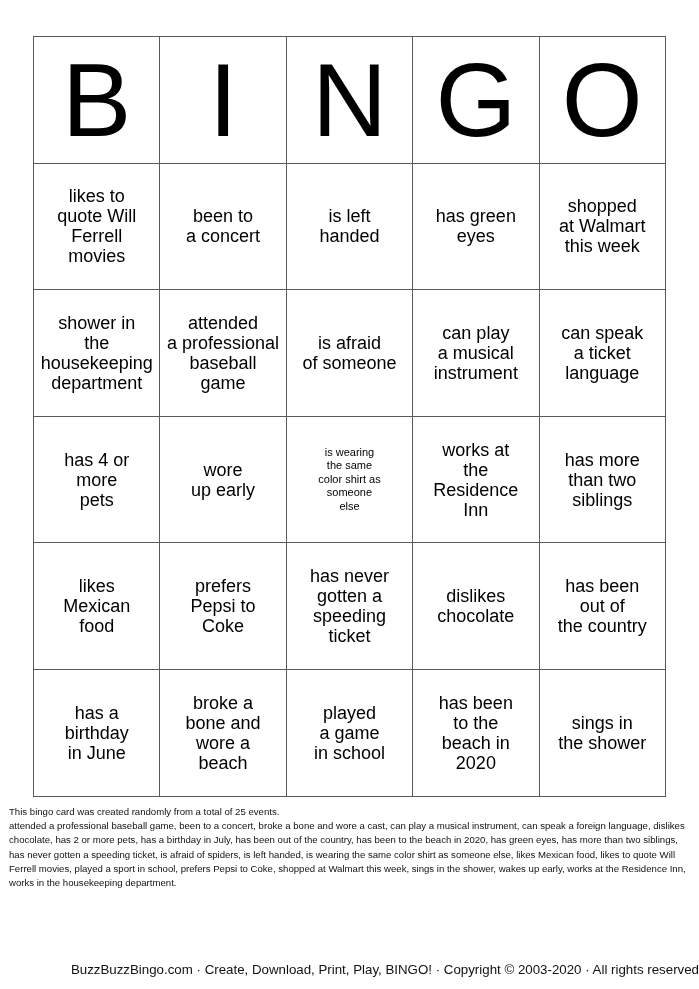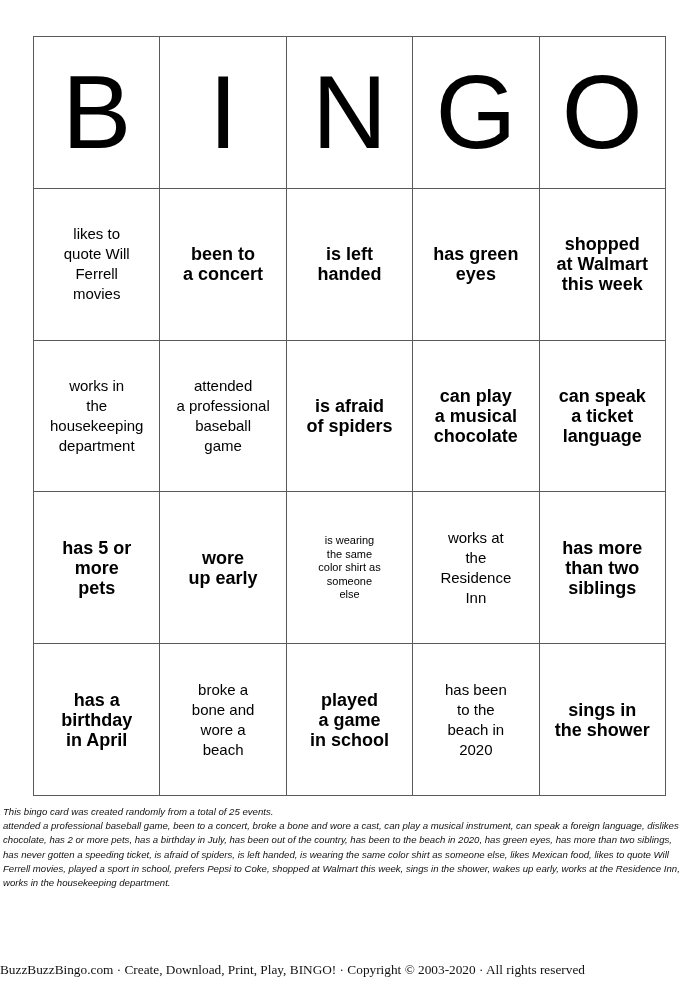--- a/index.html
+++ b/index.html
@@ -36,43 +36,41 @@
     }
     .card td.letter {
       font-size: 104px;
       line-height: 1;
       padding: 0;
     }
     .cell-text {
       display: block;
       white-space: pre-line;
     }
-    .sz-l { font-size: 18px; line-height: 20px; font-weight: bold; }
-    .sz-m { font-size: 15px; line-height: 20px; }
+    .sz-l { font-size: 18px; line-height: 20px; }
+    .sz-m { font-size: 18px; line-height: 20px; }
     .sz-s { font-size: 11px; line-height: 13.5px; text-align: center; }
     .desc {
       position: absolute;
-      left: 3px;
+      left: 9px;
       top: 805px;
       width: 684px;
       font-size: 9.6px;
       line-height: 14.2px;
       color: #111;
-      font-style: italic;
     }
     .desc p { margin: 0; }
     .footer {
       position: absolute;
       left: 0;
       top: 962px;
       width: 699px;
-      text-align: left;
+      text-align: right;
       font-size: 13.3px;
       color: #111;
-      font-family: Liberation Serif, serif;
     }
   </style>
 </head>
 <body>
 
 <table class="card">
   <tbody>
     <tr>
       <td class="letter">B</td>
       <td class="letter">I</td>
@@ -100,49 +98,49 @@
 eyes</span>
         </td>
       <td>
           <span class="cell-text sz-l">shopped
 at Walmart
 this week</span>
         </td>
     </tr>
     <tr>
       <td>
-          <span class="cell-text sz-m">works in
+          <span class="cell-text sz-m">shower in
 the
 housekeeping
 department</span>
         </td>
       <td>
           <span class="cell-text sz-m">attended
 a professional
 baseball
 game</span>
         </td>
       <td>
           <span class="cell-text sz-l">is afraid
-of spiders</span>
+of someone</span>
         </td>
       <td>
           <span class="cell-text sz-l">can play
 a musical
-chocolate</span>
+instrument</span>
         </td>
       <td>
           <span class="cell-text sz-l">can speak
 a ticket
 language</span>
         </td>
     </tr>
     <tr>
       <td>
-          <span class="cell-text sz-l">has 5 or
+          <span class="cell-text sz-l">has 4 or
 more
 pets</span>
         </td>
       <td>
           <span class="cell-text sz-l">wore
 up early</span>
         </td>
       <td>
           <span class="cell-text sz-s">is wearing
 the same
@@ -157,23 +155,50 @@
 Inn</span>
         </td>
       <td>
           <span class="cell-text sz-l">has more
 than two
 siblings</span>
         </td>
     </tr>
     <tr>
       <td>
+          <span class="cell-text sz-l">likes
+Mexican
+food</span>
+        </td>
+      <td>
+          <span class="cell-text sz-l">prefers
+Pepsi to
+Coke</span>
+        </td>
+      <td>
+          <span class="cell-text sz-m">has never
+gotten a
+speeding
+ticket</span>
+        </td>
+      <td>
+          <span class="cell-text sz-l">dislikes
+chocolate</span>
+        </td>
+      <td>
+          <span class="cell-text sz-l">has been
+out of
+the country</span>
+        </td>
+    </tr>
+    <tr>
+      <td>
           <span class="cell-text sz-l">has a
 birthday
-in April</span>
+in June</span>
         </td>
       <td>
           <span class="cell-text sz-m">broke a
 bone and
 wore a
 beach</span>
         </td>
       <td>
           <span class="cell-text sz-l">played
 a game

